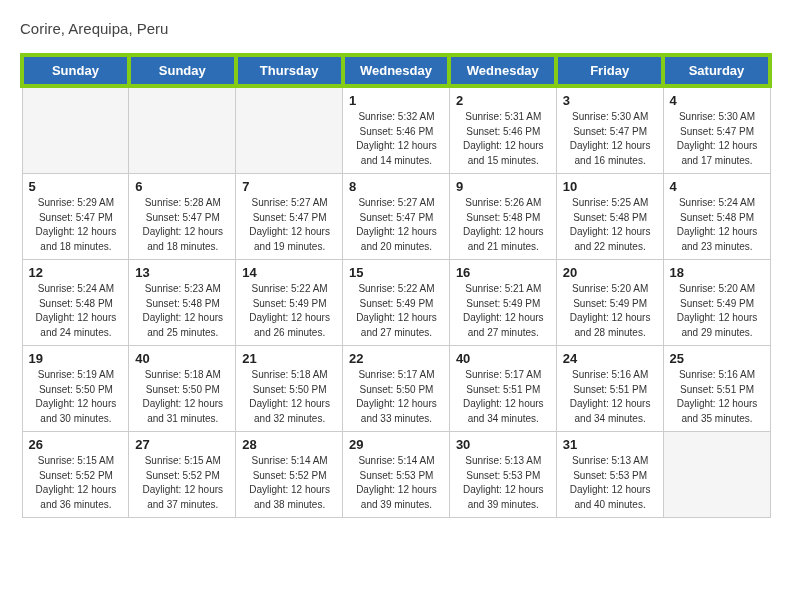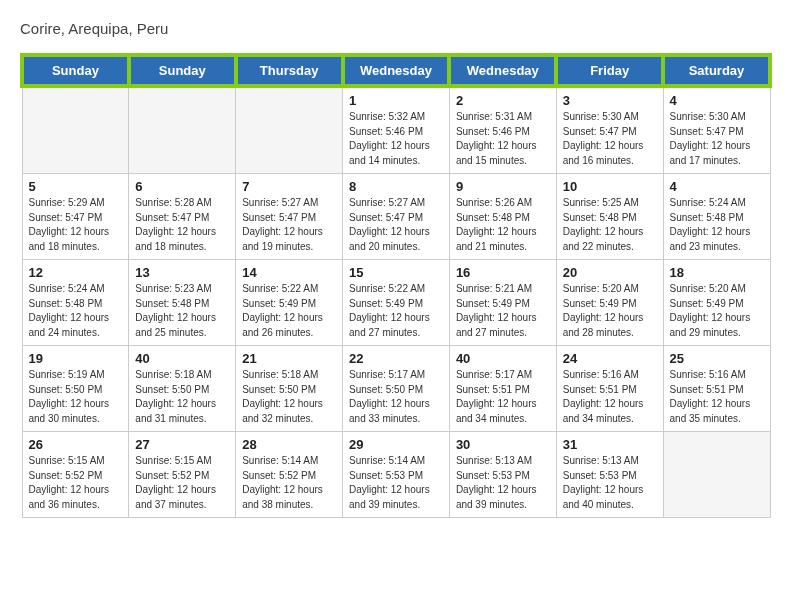--- a/index.html
+++ b/index.html
@@ -73,20 +73,21 @@
     .day-num {
       font-size: 13px;
       font-weight: bold;
       margin-bottom: 2px;
       color: #222;
     }
     .cell-info {
       font-size: 10px;
       line-height: 1.45;
       color: #333;
+      text-align: center;
     }
   </style>
 </head>
 <body>
 
 <div class="header">
   <div class="title-block">
     <div class="subtitle">Corire, Arequipa, Peru</div>
   </div>
 </div>

